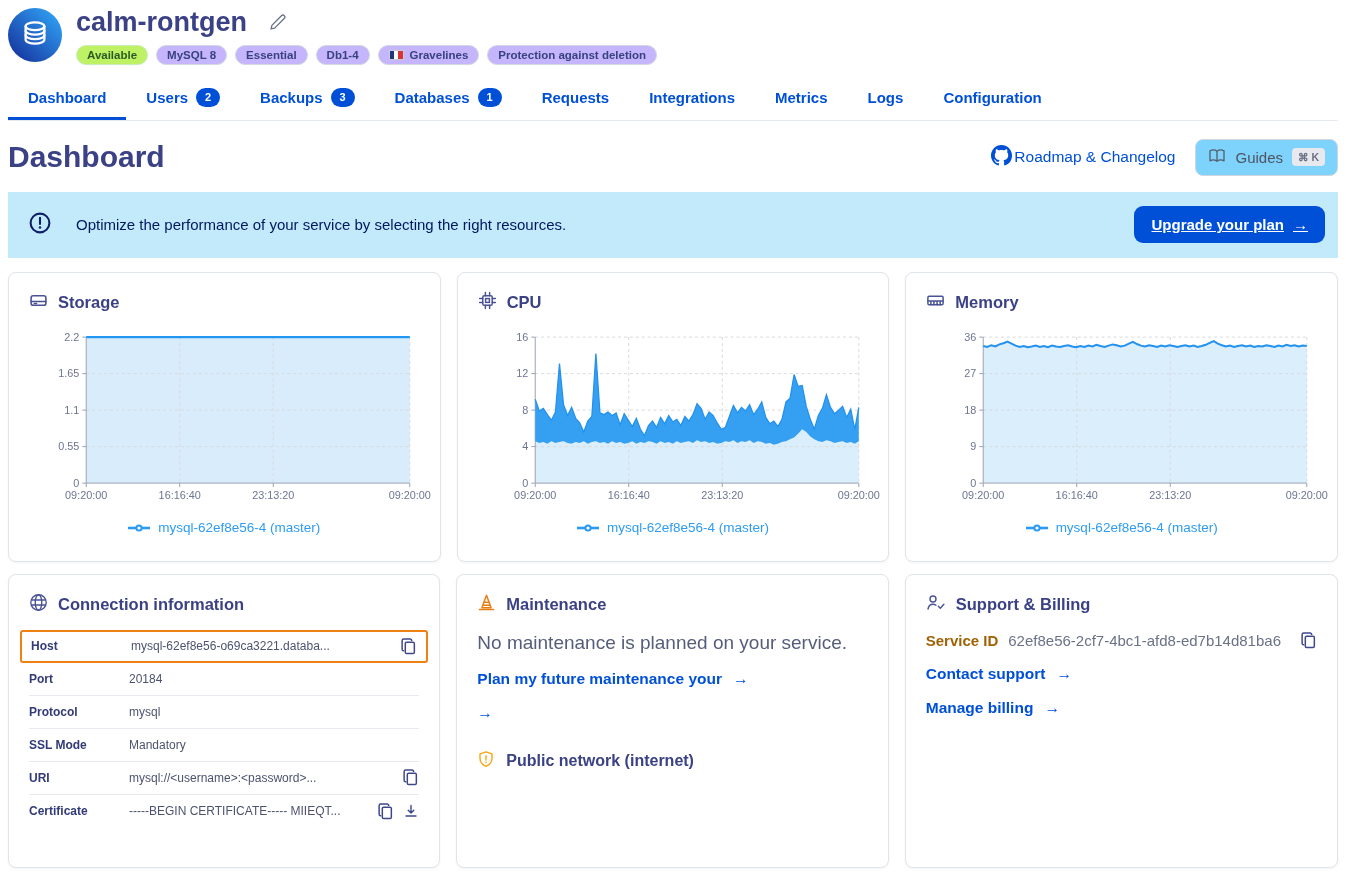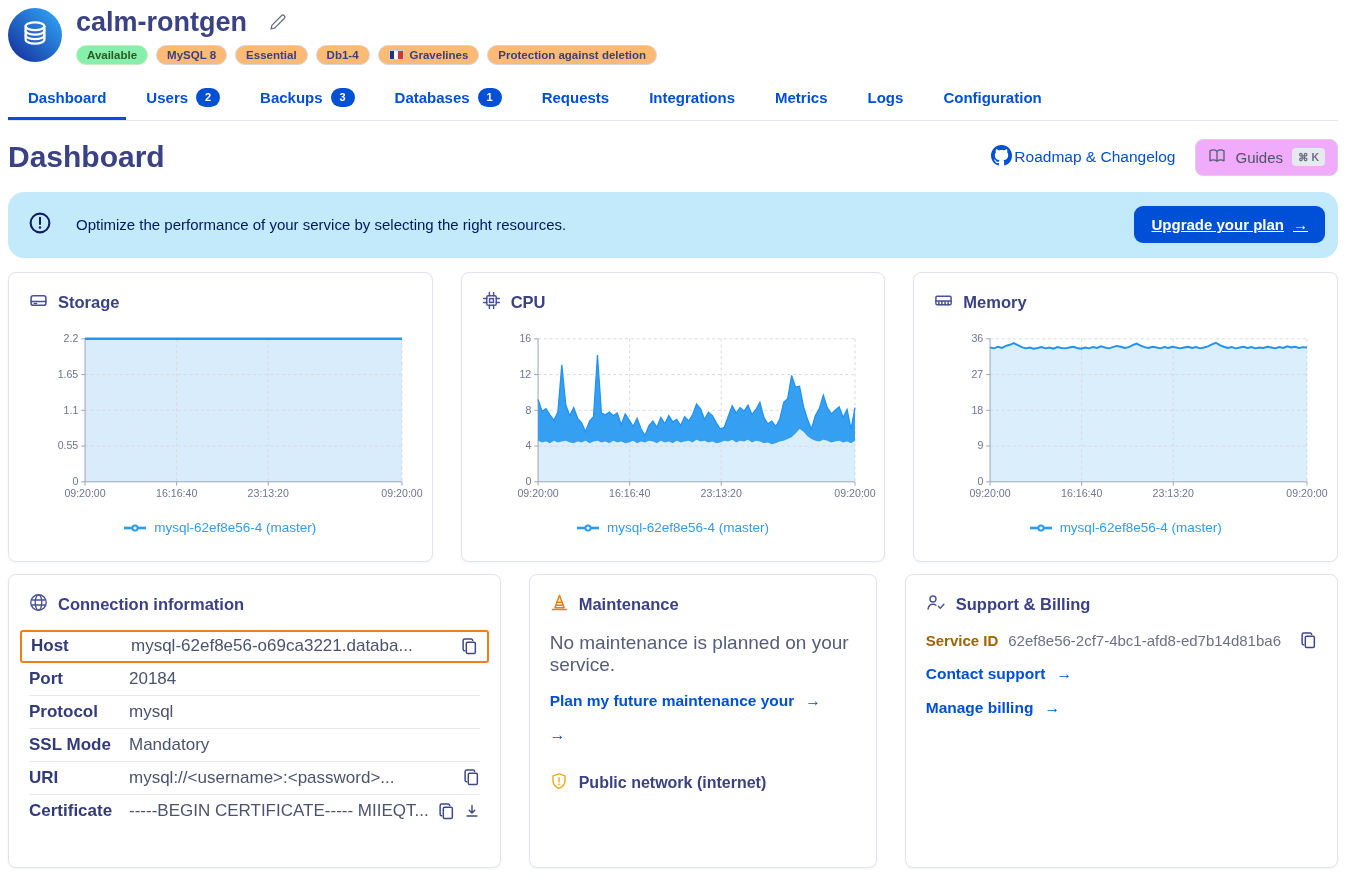--- a/index.html
+++ b/index.html
@@ -20,23 +20,23 @@
     background:linear-gradient(45deg,#15309b 5%,#2f9ff2 90%);
     display:flex; align-items:center; justify-content:center; flex:none;
   }
   .svc-meta { display:flex; flex-direction:column; }
   .svc-title-row { display:flex; align-items:center; gap:12px; }
   .svc-title { font-size:27px; font-weight:700; color:#3b4185; margin:0; line-height:1.1; }
   .badges { display:flex; gap:8px; margin-top:7px; }
   .badge {
     font-size:11.5px; font-weight:700; color:#39417f;
     border:1px solid #d3d7e1; border-radius:12px; padding:3px 10px;
-    background:#fdba74; display:flex; align-items:center; gap:6px; white-space:nowrap;
-  }
-  .badge--success { background:#86efac; border-color:#c9eebc; color:#2b5a24; }
+    background:#c4b5fd; display:flex; align-items:center; gap:6px; white-space:nowrap;
+  }
+  .badge--success { background:#bef264; border-color:#c9eebc; color:#2b5a24; }
   .flag { width:15px; height:10px; display:inline-flex; border:1px solid #c9cdd6; flex:none; }
   .flag span { flex:1; }
 
   
   .tabs { display:flex; border-bottom:1px solid #e4e9f2; margin-top:12px; }
   .tab {
     display:flex; align-items:center; gap:8px;
     padding:11px 20px 13px 20px; color:#0050d7; font-weight:700; font-size:15px;
     text-decoration:none; cursor:pointer; white-space:nowrap;
   }
@@ -46,61 +46,61 @@
     border-radius:11px; min-width:24px; height:19px; padding:0 7px;
     display:inline-flex; align-items:center; justify-content:center;
   }
 
   
   .page-head { display:flex; justify-content:space-between; align-items:center; margin:18px 0 16px 0; }
   .page-title { font-size:30px; font-weight:700; color:#3b4185; margin:0; }
   .head-actions { display:flex; align-items:center; gap:20px; }
   .roadmap { display:flex; align-items:center; gap:2px; color:#0050d7; font-weight:400; font-size:15.5px; text-decoration:none; cursor:pointer; }
   .guides-btn {
-    display:flex; align-items:center; gap:9px; background:#f0abfc;
+    display:flex; align-items:center; gap:9px; background:#7dd3fc;
     border:1px solid #d0d5df; border-radius:8px; padding:8px 12px;
     color:#4e5460; font-size:15px; cursor:pointer; font-family:inherit;
   }
   .kbd { background:#e7e9ee; border-radius:4px; font-size:10.5px; color:#697083; padding:3px 6px; font-weight:700; }
 
   
   .banner {
-    background:#c2eafb; border-radius:16px; display:flex; align-items:center;
+    background:#c2eafb; border-radius:0; display:flex; align-items:center;
     gap:24px; padding:13px 13px 13px 20px; margin-bottom:14px; min-height:66px;
   }
   .banner-text { flex:1; color:#00185e; font-size:15px; font-weight:500; }
   .upgrade-btn {
     background:#0050d7; color:#fff; border:none; border-radius:9px;
     padding:10px 17px; font-size:15px; font-weight:600; display:flex; gap:9px;
     align-items:center; cursor:pointer; font-family:inherit;text-decoration:underline;
   }
   .arr { font-weight:700; }
 
   
-  .cards { display:grid; grid-template-columns:repeat(3,1fr); gap:28px; margin-bottom:12px; }
+  .cards { display:grid; grid-template-columns:repeat(3,1fr); gap:16px; margin-bottom:12px; }
   .card {
     border:1px solid #e0e4ed; border-radius:8px; background:#fff;
     padding:18px 20px; box-shadow:0 1px 3px rgba(20,30,60,0.05);
   }
   .card-head { display:flex; align-items:center; gap:10px; font-size:16.5px; font-weight:700; color:#3b4185; }
   .chart-card { min-height:290px; }
   .chart-card .card-head { margin-bottom:14px; }
   svg.chart { width:100%; height:182px; overflow:visible; display:block; }
   .grid-line { stroke:#d7d9de; stroke-width:1; stroke-dasharray:3 3; fill:none; }
   .axis-line { stroke:#9aa2b2; stroke-width:1; fill:none; }
   .ytick { font-size:11px; fill:#6e7590; text-anchor:end; font-family:"Liberation Sans",sans-serif; }
   .xtick { font-size:11px; fill:#6e7590; text-anchor:middle; font-family:"Liberation Sans",sans-serif; }
   .legend { display:flex; justify-content:center; align-items:center; gap:8px; color:#2f9cf1; font-size:13.5px; margin-top:10px; }
 
   
   .bottom-card { min-height:294px; }
   .bottom-card .card-head { margin-bottom:14px; }
   .crow {
     display:flex; align-items:center; min-height:33px;
-    border-bottom:1px solid #e7eaf1; font-size:17px;
+    border-bottom:1px solid #e7eaf1; font-size:12px;
   }
   .crow:last-child { border-bottom:none; }
   .crow--highlight {
     border:2px solid #ef8013 !important; border-radius:3px;
     margin:0 -9px; padding:1px 9px;
   }
   .crow-label { width:100px; flex:none; font-weight:700; color:#323a78; }
   .crow-value { flex:1; color:#4c536f; white-space:nowrap; overflow:hidden; }
   .icon-btn { color:#3f478c; margin-left:9px; cursor:pointer; display:inline-flex; flex:none; }
 

